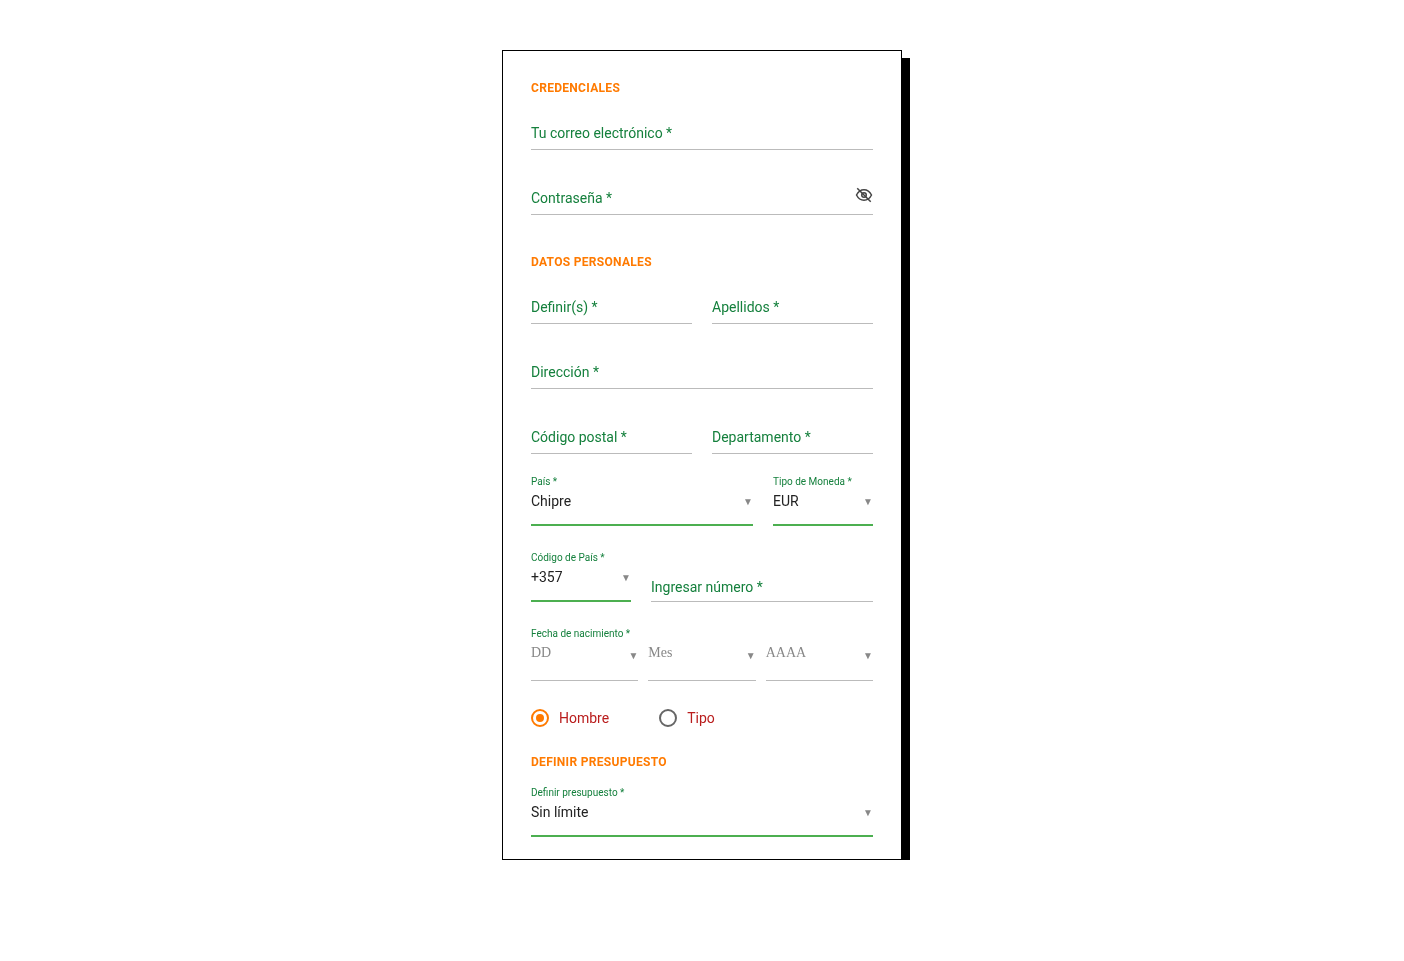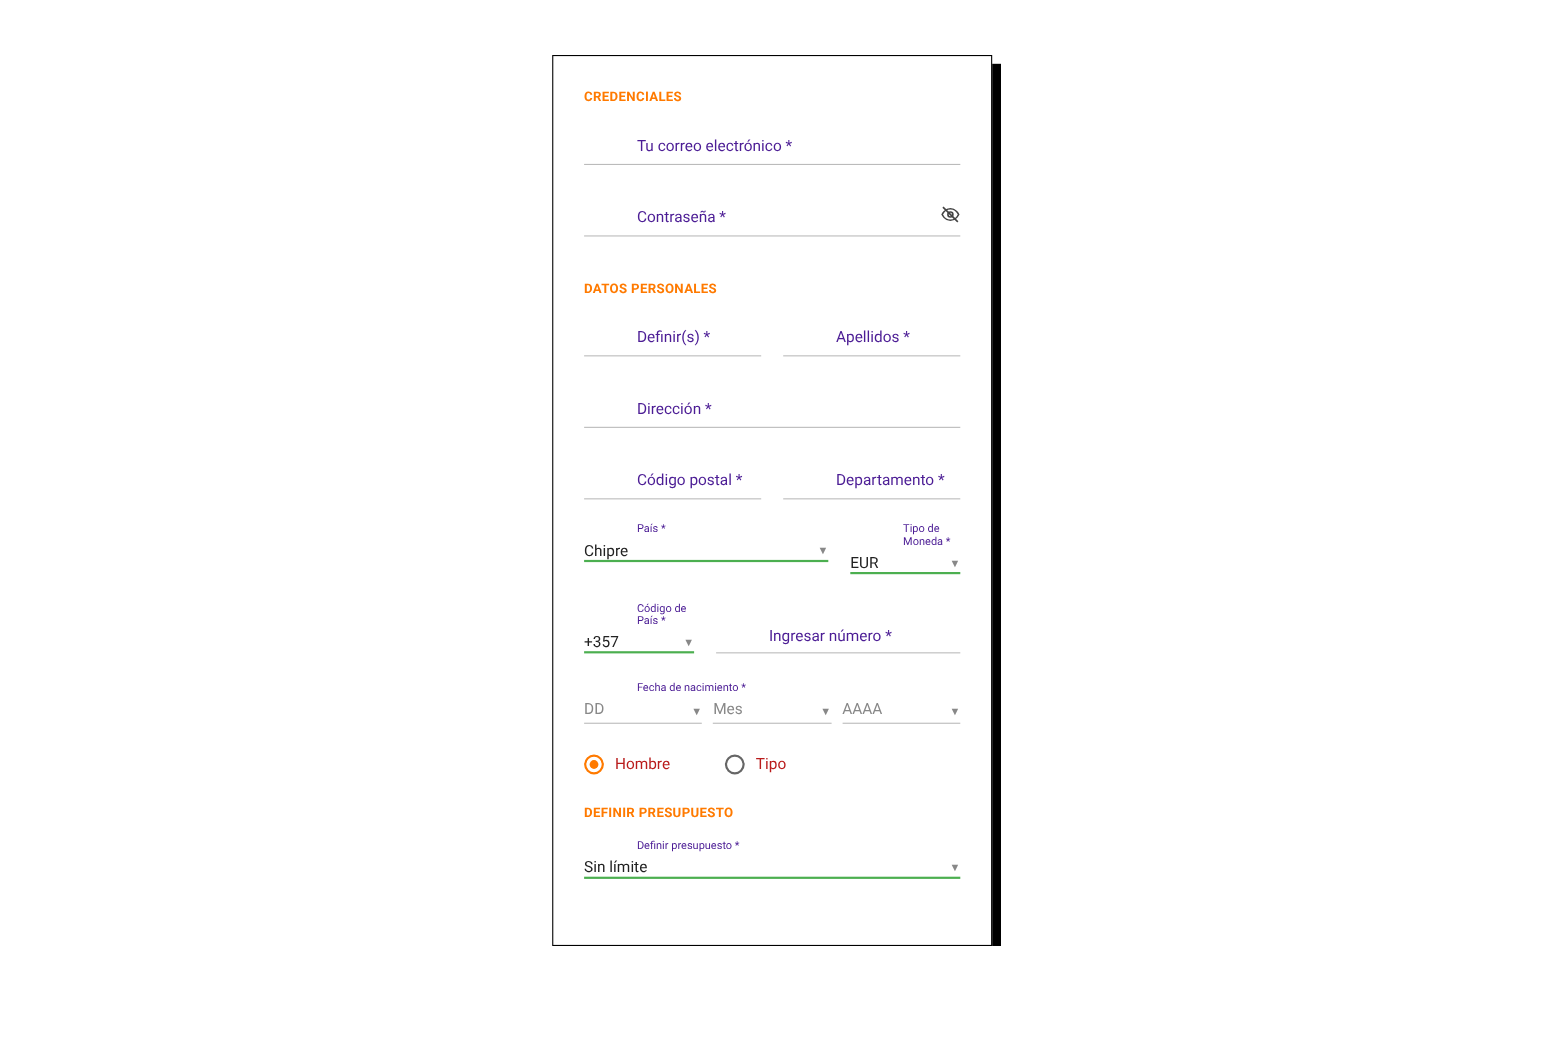--- a/index.html
+++ b/index.html
@@ -29,41 +29,40 @@
     .section-title.mt {
       margin-top: 28px;
     }
     .field {
       position: relative;
       margin-bottom: 40px;
     }
     .field.mb-small { margin-bottom: 22px; }
     .field.mb-med { margin-bottom: 26px; }
     .field-label {
-      color: #4c1d95;
+      color: #15803d;
       font-size: 14px;
       display: block;
       padding-bottom: 8px;
-      margin-left: 48px;
     }
     .field-label.small {
       font-size: 10px;
       padding-bottom: 6px;
     }
     .underline {
       border-bottom: 1px solid #bbb;
     }
     .underline-green {
       border-bottom: 2px solid #4caf50;
     }
     .value-row {
       display: flex;
       justify-content: space-between;
       align-items: center;
-      padding-bottom: 0;
+      padding-bottom: 15px;
     }
     .value {
       color: #222;
       font-size: 14px;
     }
     .placeholder-value {
       color: #888;
       font-size: 14px;
       padding-bottom: 4px;
     }
@@ -108,21 +107,21 @@
     .radio-outer.selected { border: 2px solid #ff7a00; }
     .radio-outer.unselected { border: 2px solid #666; }
     .radio-inner {
       width: 8px;
       height: 8px;
       border-radius: 50%;
       background: #ff7a00;
     }
     .radio-label { font-size: 14px; color: #b91c1c; }
     .input-area { min-height: 22px; }
-    .three-col { display: flex; gap: 10px; }
+    .three-col { display: flex; gap: 10px; font-family: Liberation Serif, serif; }
     .three-col .col3 { flex: 1; }
   </style>
 </head>
 <body>
 
 <div class="form-container">
 
   <div class="section-title">CREDENCIALES</div>
 
   <div class="field">

